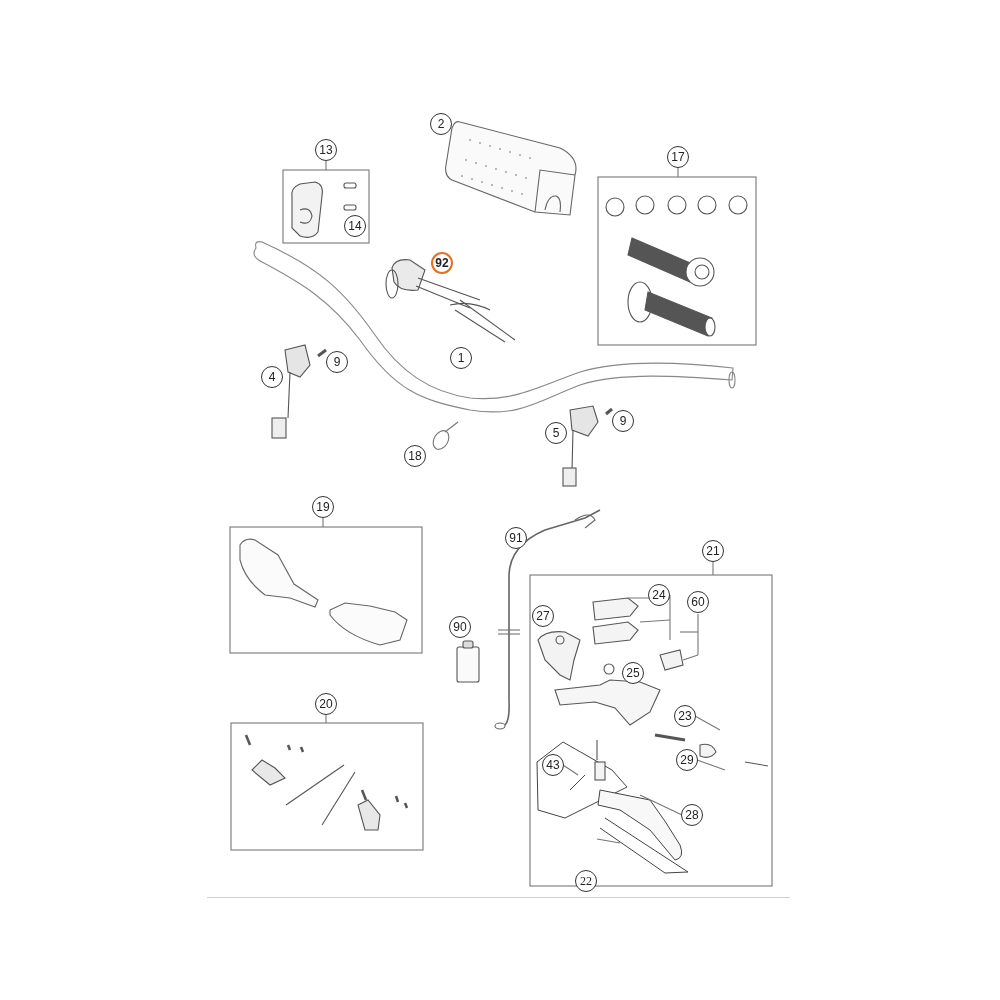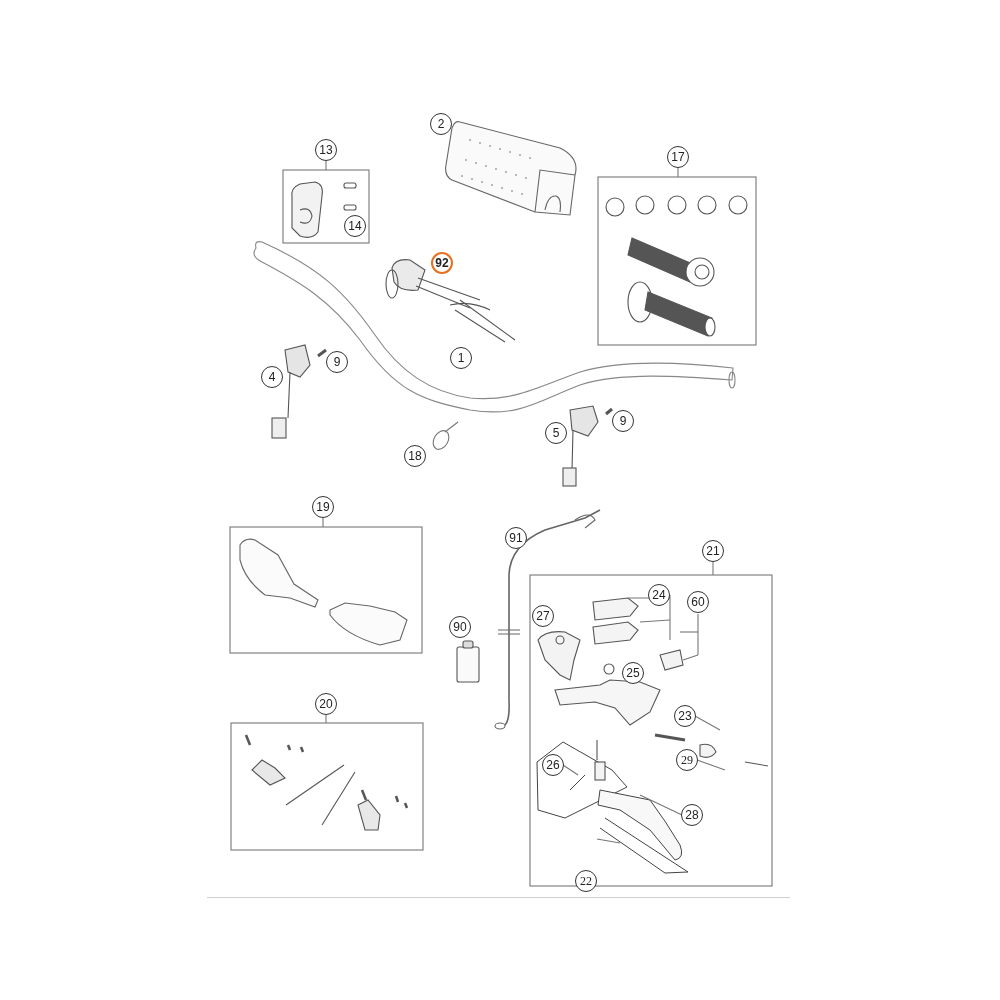--- a/index.html
+++ b/index.html
@@ -192,23 +192,23 @@
     <div class="callout" style="left: 355px; top: 226px;">14</div>
     <div class="callout" style="left: 678px; top: 157px;">17</div>
     <div class="callout" style="left: 415px; top: 429px; margin-top: 16px;">18</div>
     <div class="callout" style="left: 323px; top: 507px;">19</div>
     <div class="callout" style="left: 326px; top: 704px;">20</div>
     <div class="callout" style="left: 713px; top: 551px;">21</div>
     <div class="callout" style="left: 586px; top: 881px; font-family: Liberation Serif, serif;">22</div>
     <div class="callout" style="left: 685px; top: 716px;">23</div>
     <div class="callout" style="left: 659px; top: 595px;">24</div>
     <div class="callout" style="left: 633px; top: 673px;">25</div>
-    <div class="callout" style="left: 553px; top: 765px;">26</div>
+    <div class="callout" style="left: 553px; top: 765px;">43</div>
     <div class="callout" style="left: 543px; top: 616px;">27</div>
     <div class="callout" style="left: 692px; top: 815px;">28</div>
-    <div class="callout" style="left: 687px; top: 760px; font-family: Liberation Serif, serif;">29</div>
+    <div class="callout" style="left: 687px; top: 760px;">29</div>
     <div class="callout" style="left: 698px; top: 602px;">60</div>
     <div class="callout" style="left: 460px; top: 627px;">90</div>
     <div class="callout" style="left: 516px; top: 538px;">91</div>
     <div class="callout hl" style="left: 442px; top: 263px; border-color: rgb(232, 112, 31);">92</div>
   </div>
 
 <div class="bottom-rule"></div>
 
 </body></html>

